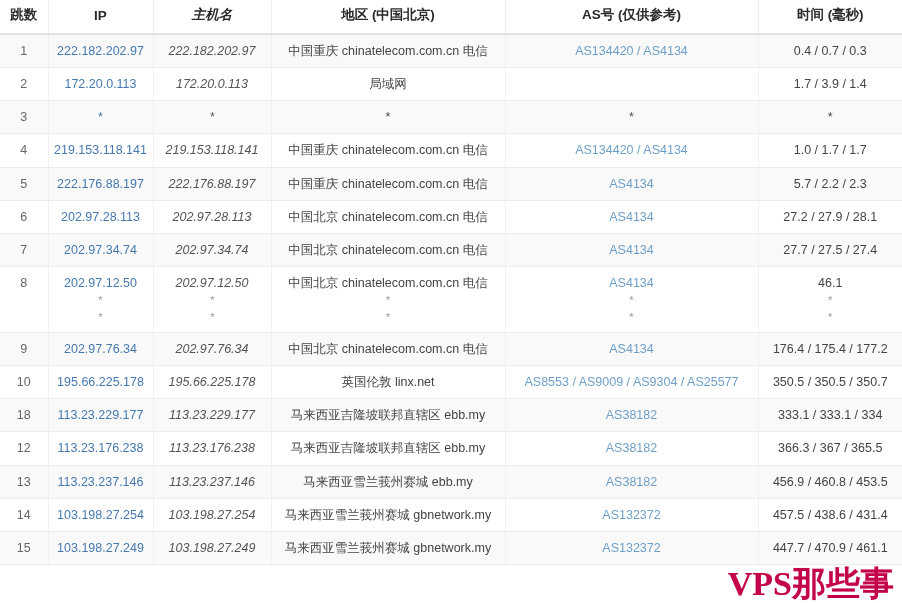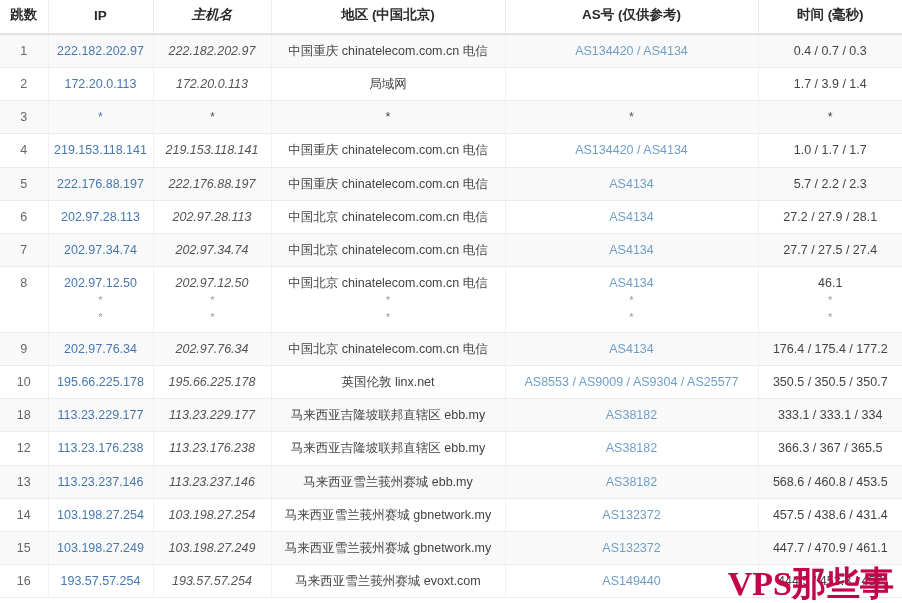--- a/index.html
+++ b/index.html
@@ -202,44 +202,36 @@
           <td class="c-geo"><span>马来西亚吉隆坡联邦直辖区 ebb.my</span></td>
           <td class="c-as"><span class="aslink">AS38182</span></td>
           <td class="c-time"><span>366.3 / 367 / 365.5</span></td>
         </tr>
         <tr class="odd">
           <td class="c-hop"><span>13</span></td>
           <td class="c-ip"><span class="iplink">113.23.237.146</span></td>
           <td class="c-host"><span>113.23.237.146</span></td>
           <td class="c-geo"><span>马来西亚雪兰莪州赛城 ebb.my</span></td>
           <td class="c-as"><span class="aslink">AS38182</span></td>
-          <td class="c-time"><span>568.6 / 460.8 / 453.5</span></td>
+          <td class="c-time"><span>456.9 / 460.8 / 453.5</span></td>
         </tr>
         <tr class="even">
           <td class="c-hop"><span>14</span></td>
           <td class="c-ip"><span class="iplink">103.198.27.254</span></td>
           <td class="c-host"><span>103.198.27.254</span></td>
           <td class="c-geo"><span>马来西亚雪兰莪州赛城 gbnetwork.my</span></td>
           <td class="c-as"><span class="aslink">AS132372</span></td>
           <td class="c-time"><span>457.5 / 438.6 / 431.4</span></td>
         </tr>
         <tr class="odd">
           <td class="c-hop"><span>15</span></td>
           <td class="c-ip"><span class="iplink">103.198.27.249</span></td>
           <td class="c-host"><span>103.198.27.249</span></td>
           <td class="c-geo"><span>马来西亚雪兰莪州赛城 gbnetwork.my</span></td>
           <td class="c-as"><span class="aslink">AS132372</span></td>
           <td class="c-time"><span>447.7 / 470.9 / 461.1</span></td>
         </tr>
-        <tr class="even">
-          <td class="c-hop"><span>16</span></td>
-          <td class="c-ip"><span class="iplink">193.57.57.254</span></td>
-          <td class="c-host"><span>193.57.57.254</span></td>
-          <td class="c-geo"><span>马来西亚雪兰莪州赛城 evoxt.com</span></td>
-          <td class="c-as"><span class="aslink">AS149440</span></td>
-          <td class="c-time"><span>444.5 / 453.3 / 457</span></td>
-        </tr>
       </tbody>
   </table>
 
   <div class="watermark">VPS那些事</div>
 
 </div>
 
 </body></html>

